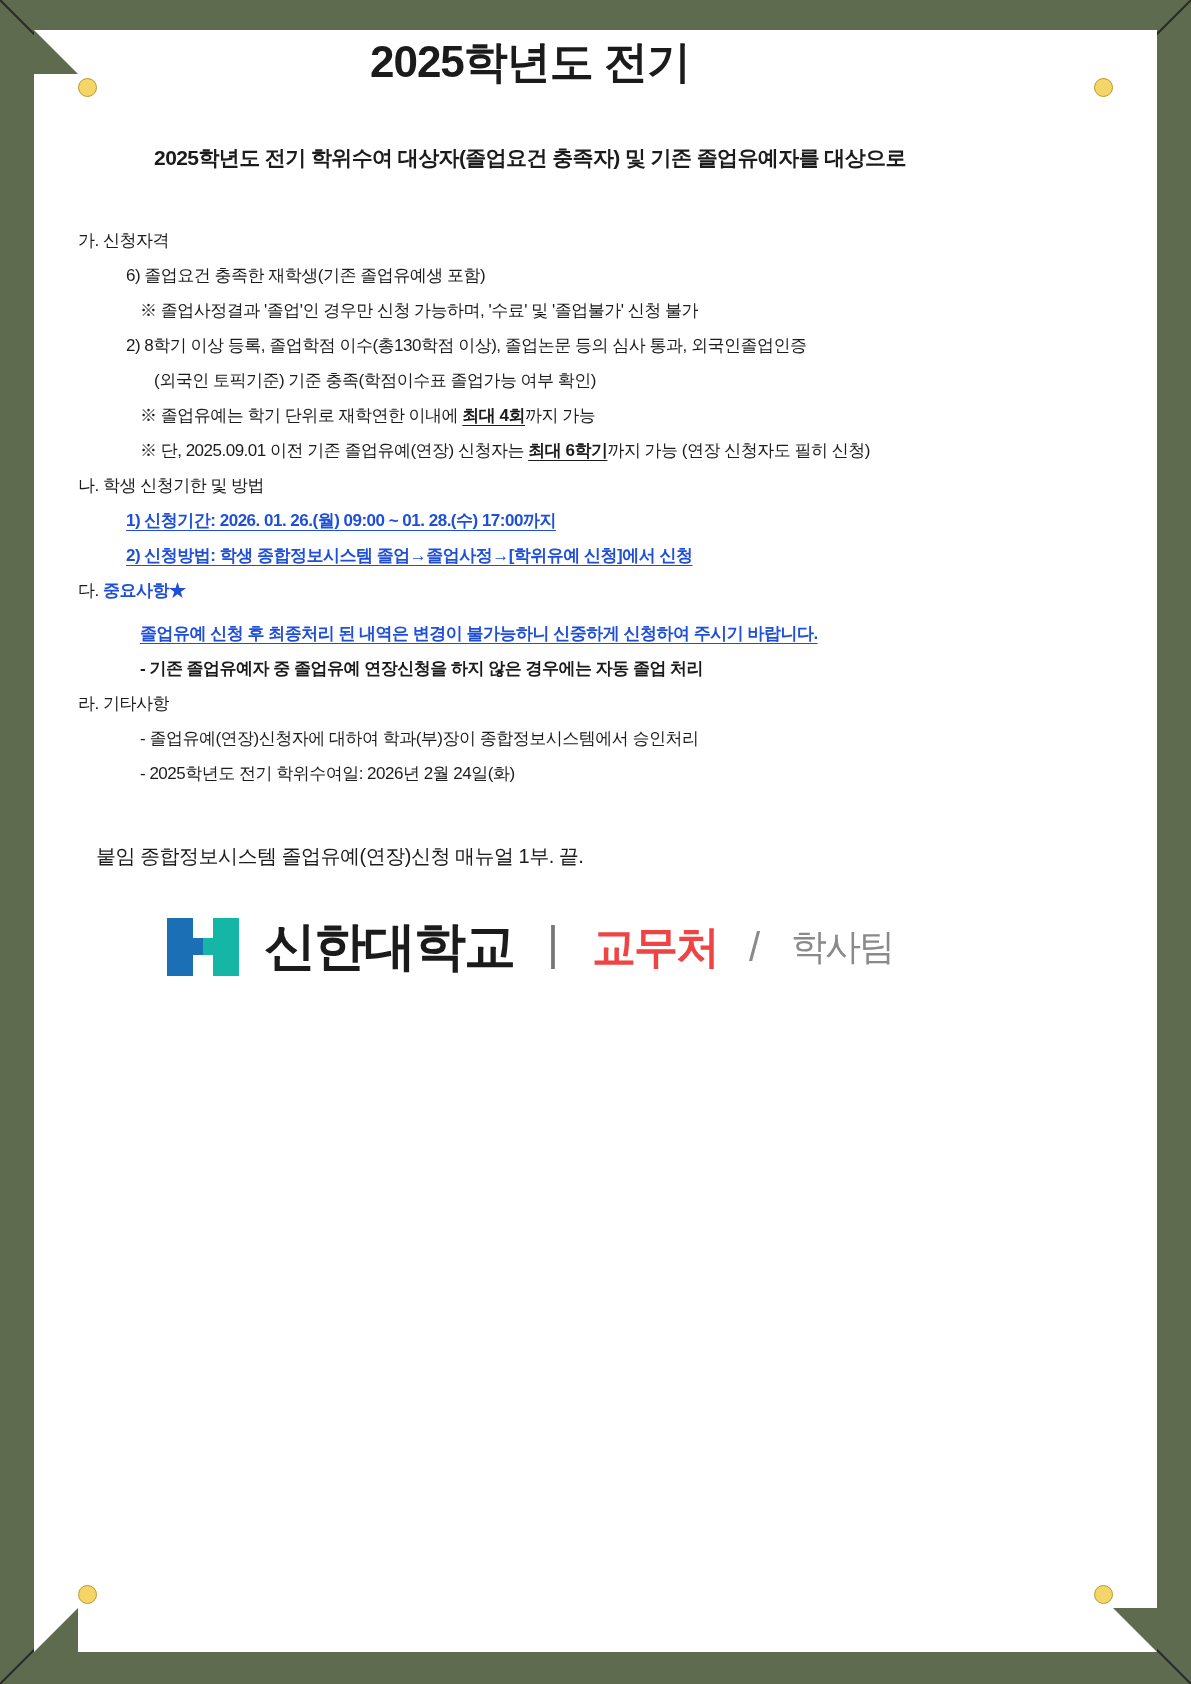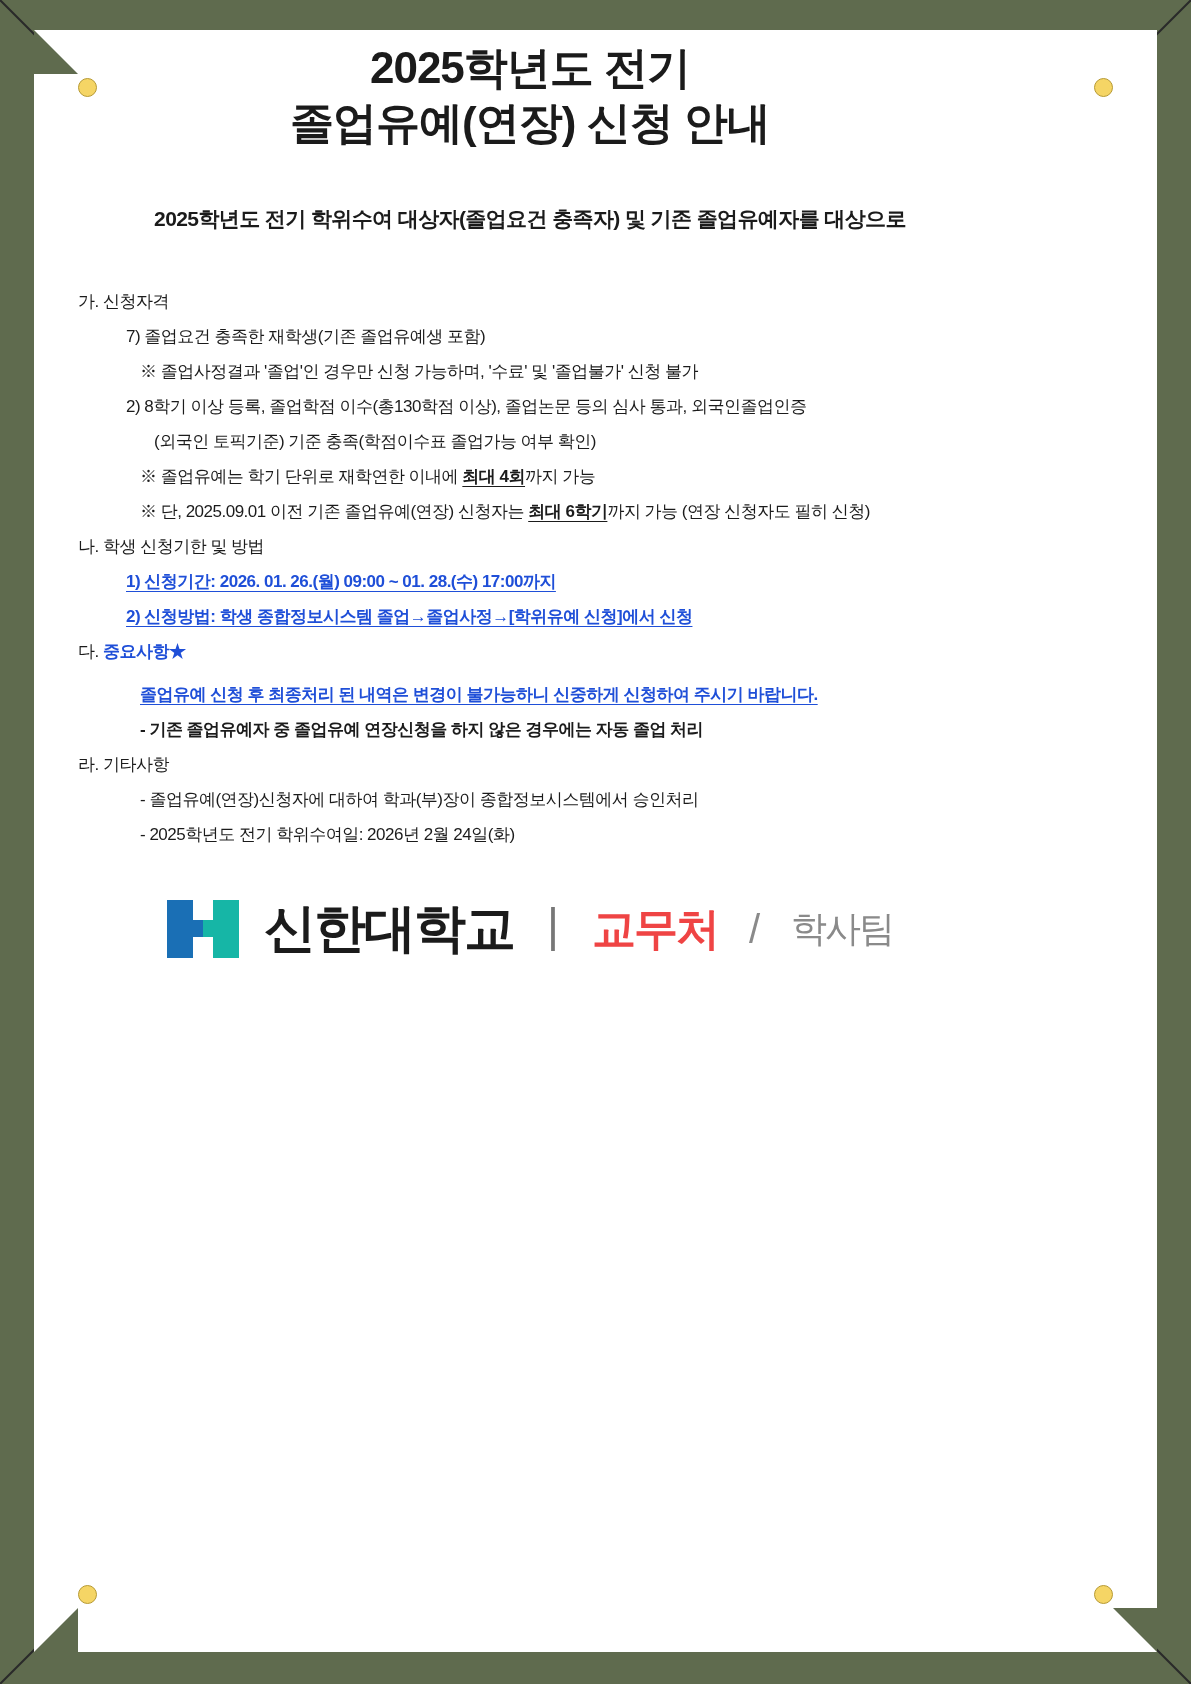--- a/index.html
+++ b/index.html
@@ -81,21 +81,21 @@
   .pin-tl { left: 44px; top: 48px; }
   .pin-tr { right: 44px; top: 48px; }
   .pin-bl { left: 44px; bottom: 48px; }
   .pin-br { right: 44px; bottom: 48px; }
 
   .content {
     position: absolute;
     left: 0; top: 0;
     width: 992px;
     height: 1622px;
-    padding: 10px 44px;
+    padding: 4px 44px;
     box-sizing: border-box;
   }
 
   h1.title {
     text-align: center;
     font-size: 44px;
     font-weight: bold;
     color: #1b1b1b;
     margin: 0;
     letter-spacing: -1px;
@@ -236,30 +236,29 @@
     <div class="clip clip-br"></div>
 
     <div class="pin pin-tl"></div>
     <div class="pin pin-tr"></div>
     <div class="pin pin-bl"></div>
     <div class="pin pin-br"></div>
 
     <div class="content">
 
       <h1 class="title title-line1">2025학년도 전기</h1>
-      <h1 class="title title-line2">졸업유예(연장) 신청 안내</h1>
 
       <div class="subtitle">
         <div>2025학년도 전기 학위수여 대상자(졸업요건 충족자) 및 기존 졸업유예자를 대상으로</div>
       </div>
 
       <div class="body-block">
 
         <div class="line">가. 신청자격</div>
-        <div class="line i1">7) 졸업요건 충족한 재학생(기존 졸업유예생 포함)</div>
+        <div class="line i1">6) 졸업요건 충족한 재학생(기존 졸업유예생 포함)</div>
         <div class="line i2">※ 졸업사정결과 '졸업'인 경우만 신청 가능하며, '수료' 및 '졸업불가' 신청 불가</div>
         <div class="line i1">2) 8학기 이상 등록, 졸업학점 이수(총130학점 이상), 졸업논문 등의 심사 통과, 외국인졸업인증</div>
         <div class="line i3">(외국인 토픽기준) 기준 충족(학점이수표 졸업가능 여부 확인)</div>
         <div class="line i2"><span>※ 졸업유예는 학기 단위로 재학연한 이내에 </span><span class="b u">최대 4회</span><span>까지 가능</span></div>
         <div class="line i2"><span>※ 단, 2025.09.01 이전 기존 졸업유예(연장) 신청자는 </span><span class="b u">최대 6학기</span><span>까지 가능 (연장 신청자도 필히 신청)</span></div>
 
         <div class="line">나. 학생 신청기한 및 방법</div>
         <div class="line i1 blue-u">1) 신청기간: 2026. 01. 26.(월) 09:00 ~ 01. 28.(수) 17:00까지</div>
         <div class="line i1 blue-u">2) 신청방법: 학생 종합정보시스템 졸업→졸업사정→[학위유예 신청]에서 신청</div>
 
@@ -267,20 +266,21 @@
         <div class="spacer-sm"></div>
         <div class="line i2 blue-u">졸업유예 신청 후 최종처리 된 내역은 변경이 불가능하니 신중하게 신청하여 주시기 바랍니다.</div>
 
         <div class="line i2 b">- 기존 졸업유예자 중 졸업유예 연장신청을 하지 않은 경우에는 자동 졸업 처리</div>
         <div class="line">라. 기타사항</div>
         <div class="line i2">- 졸업유예(연장)신청자에 대하여 학과(부)장이 종합정보시스템에서 승인처리</div>
         <div class="line i2">- 2025학년도 전기 학위수여일: 2026년 2월 24일(화)</div>
 
       </div>
 
+      <div class="attach">붙임  종합정보시스템 졸업유예(연장)신청 매뉴얼 1부.  끝.</div>
 
       <div class="logo-row">
         <div class="logo-mark">
           <div class="lm-left"></div>
           <div class="lm-bar"></div>
           <div class="lm-bar2"></div>
           <div class="lm-right"></div>
         </div>
         <span class="logo-name">신한대학교</span>
         <span class="logo-sep">|</span>

